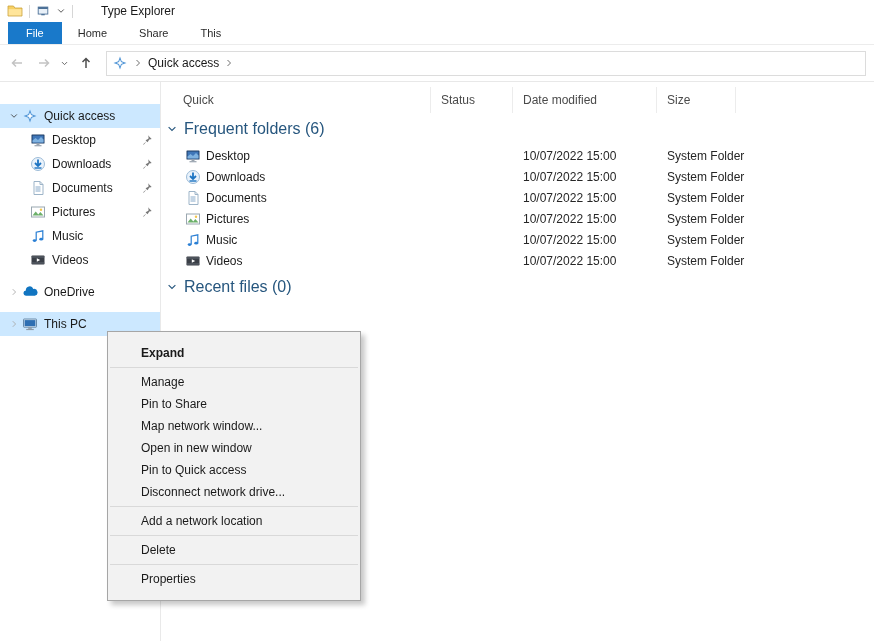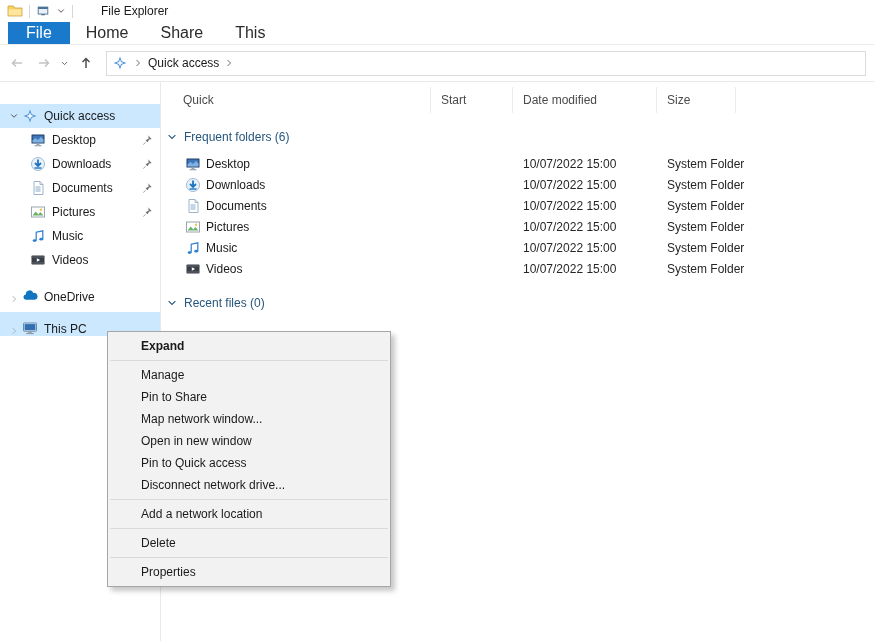--- a/index.html
+++ b/index.html
@@ -14,21 +14,21 @@
   .icon.i12 svg { width:12px; height:12px; }
   .icon.i10 svg { width:10px; height:10px; }
 
   
   .titlebar { height:22px; display:flex; align-items:center; padding-left:7px; gap:6px; }
   .titlebar .sep { width:1px; height:13px; background:#d6d6d6; }
   .title-text { margin-left:22px; font-size:12px; color:#1a1a1a; white-space:nowrap; }
 
   
   .ribbon-tabs { height:23px; display:flex; align-items:stretch; padding-left:8px; border-bottom:1px solid #ececec; }
-  .ribbon-tab { padding:0 16px; font-size:16px; color:#2b2b2b; display:flex; align-items:center; }
+  .ribbon-tab { padding:0 16px; font-size:11px; color:#2b2b2b; display:flex; align-items:center; }
   .ribbon-tab.active { background:var(--accent,#1979ca); color:#fff; padding:0 18px; }
 
   
   .navbar { height:37px; display:flex; align-items:center; padding:0 8px 0 4px; gap:2px; border-bottom:1px solid #e8e8e8; }
   .nav-btn { width:25px; height:25px; display:inline-flex; align-items:center; justify-content:center; flex:0 0 auto; }
   .nav-btn svg { width:16px; height:16px; }
   .nav-btn.tiny { width:13px; }
   .nav-btn.tiny svg { width:9px; height:9px; }
   .address-bar { flex:1 1 auto; height:25px; margin-left:6px; border:1px solid #dcdcdc; background:#fff; display:flex; align-items:center; padding:0 5px; gap:4px; }
   .crumb-text { white-space:nowrap; color:#1a1a1a; }
@@ -37,36 +37,36 @@
   .content { display:flex; height:559px; }
 
   
   .sidebar { width:161px; flex:0 0 161px; border-right:1px solid #e9e9e9; padding-top:22px; overflow:hidden; background:#fff; }
   .side-item { height:24px; display:flex; align-items:center; position:relative; white-space:nowrap; }
   .side-item.level0 { padding-left:6px; }
   .side-item.level1 { padding-left:30px; }
   .side-item .expander { width:16px; }
   .side-item .label { margin-left:6px; }
   .side-item.highlighted { background:var(--selection,#cce8ff); }
-  .side-item.gap { margin-top:8px;align-items:flex-end; }
+  .side-item.gap { margin-top:8px; }
   .side-item .pin { position:absolute; right:7px; top:6px; }
 
   
   .main { flex:1 1 auto; background:#fff; overflow:hidden; }
   .col-headers { display:flex; height:26px; align-items:stretch; margin-top:5px; }
   .col-header { display:flex; align-items:center; padding-left:10px; border-right:1px solid #ececec; color:#4a4a4a; white-space:nowrap; }
   .col-header:first-child { padding-left:22px; }
-  .group-header { display:flex; align-items:center; gap:6px; padding-left:5px; height:24px; margin-top:12px; color:var(--group-blue,#26567e); font-size:12px; }
+  .group-header { display:flex; align-items:center; gap:6px; padding-left:5px; height:24px; margin-top:4px; color:var(--group-blue,#26567e); font-size:16px; }
   .file-list { margin-top:4px; }
   .file-row { display:flex; height:21px; align-items:center; color:#262626; }
   .cell { padding-left:10px; white-space:nowrap; overflow:hidden; flex:0 0 auto; }
   .cell.name { padding-left:24px; display:flex; align-items:center; gap:5px; color:#1a1a1a; }
 
   
-  .context-menu { position:absolute; left:107px; top:331px; width:284px; background:var(--menu-bg,#f2f2f2); border:1px solid #a6a6a6; box-shadow:4px 4px 5px rgba(0,0,0,0.22); padding:3px 0; z-index:20; }
+  .context-menu { position:absolute; left:107px; top:331px; width:254px; background:var(--menu-bg,#f2f2f2); border:1px solid #a6a6a6; box-shadow:4px 4px 5px rgba(0,0,0,0.22); padding:10px 0; z-index:20; }
   .menu-item { height:22px; line-height:22px; padding-left:33px; font-size:12px; color:#1a1a1a; white-space:nowrap; }
   .menu-item.bold { font-weight:bold; }
   .menu-separator { height:1px; background:#d9d9d9; margin:3px 2px; }
 </style>
 </head>
 <body>
 
 <div class="window">
 
   <div class="titlebar">
@@ -84,21 +84,21 @@
           <rect x="2.5" y="3.5" width="11" height="2.2" fill="#4a6f96"></rect>
           <rect x="6" y="11.5" width="4" height="1.4" fill="#4a6f96"></rect>
         </svg>
       </span>
     <span class="icon i10">
         <svg viewBox="0 0 16 16">
           <path d="M3.5 5.5L8 10l4.5-4.5" fill="none" stroke="#5a5a5a" stroke-width="1.6"></path>
         </svg>
       </span>
     <span class="sep"></span>
-    <span class="title-text">File Explorer</span>
+    <span class="title-text">Type Explorer</span>
   </div>
 
   <div class="ribbon-tabs">
       <div class="ribbon-tab active">File</div>
       <div class="ribbon-tab">Home</div>
       <div class="ribbon-tab">Share</div>
       <div class="ribbon-tab">This</div>
     </div>
 
   <div class="navbar">
@@ -267,21 +267,21 @@
               <rect x="6.2" y="11.2" width="3.6" height="1.6" fill="#8e9aa6"></rect>
               <rect x="4.2" y="12.9" width="7.6" height="1.2" fill="#8e9aa6"></rect>
             </svg>
           </span>
           <span class="label">This PC</span>
         </div>
       </div>
     <div class="main">
       <div class="col-headers">
           <div class="col-header" style="width: 270px;">Quick</div>
-          <div class="col-header" style="width: 82px;">Start</div>
+          <div class="col-header" style="width: 82px;">Status</div>
           <div class="col-header" style="width: 144px;">Date modified</div>
           <div class="col-header" style="width: 79px;">Size</div>
         </div>
       <div class="group-header">
         <span class="icon i12">
             <svg viewBox="0 0 16 16">
               <path d="M3.5 5.5L8 10l4.5-4.5" fill="none" stroke="#26567e" stroke-width="1.5"></path>
             </svg>
           </span>
         <span>Frequent folders (6)</span>

